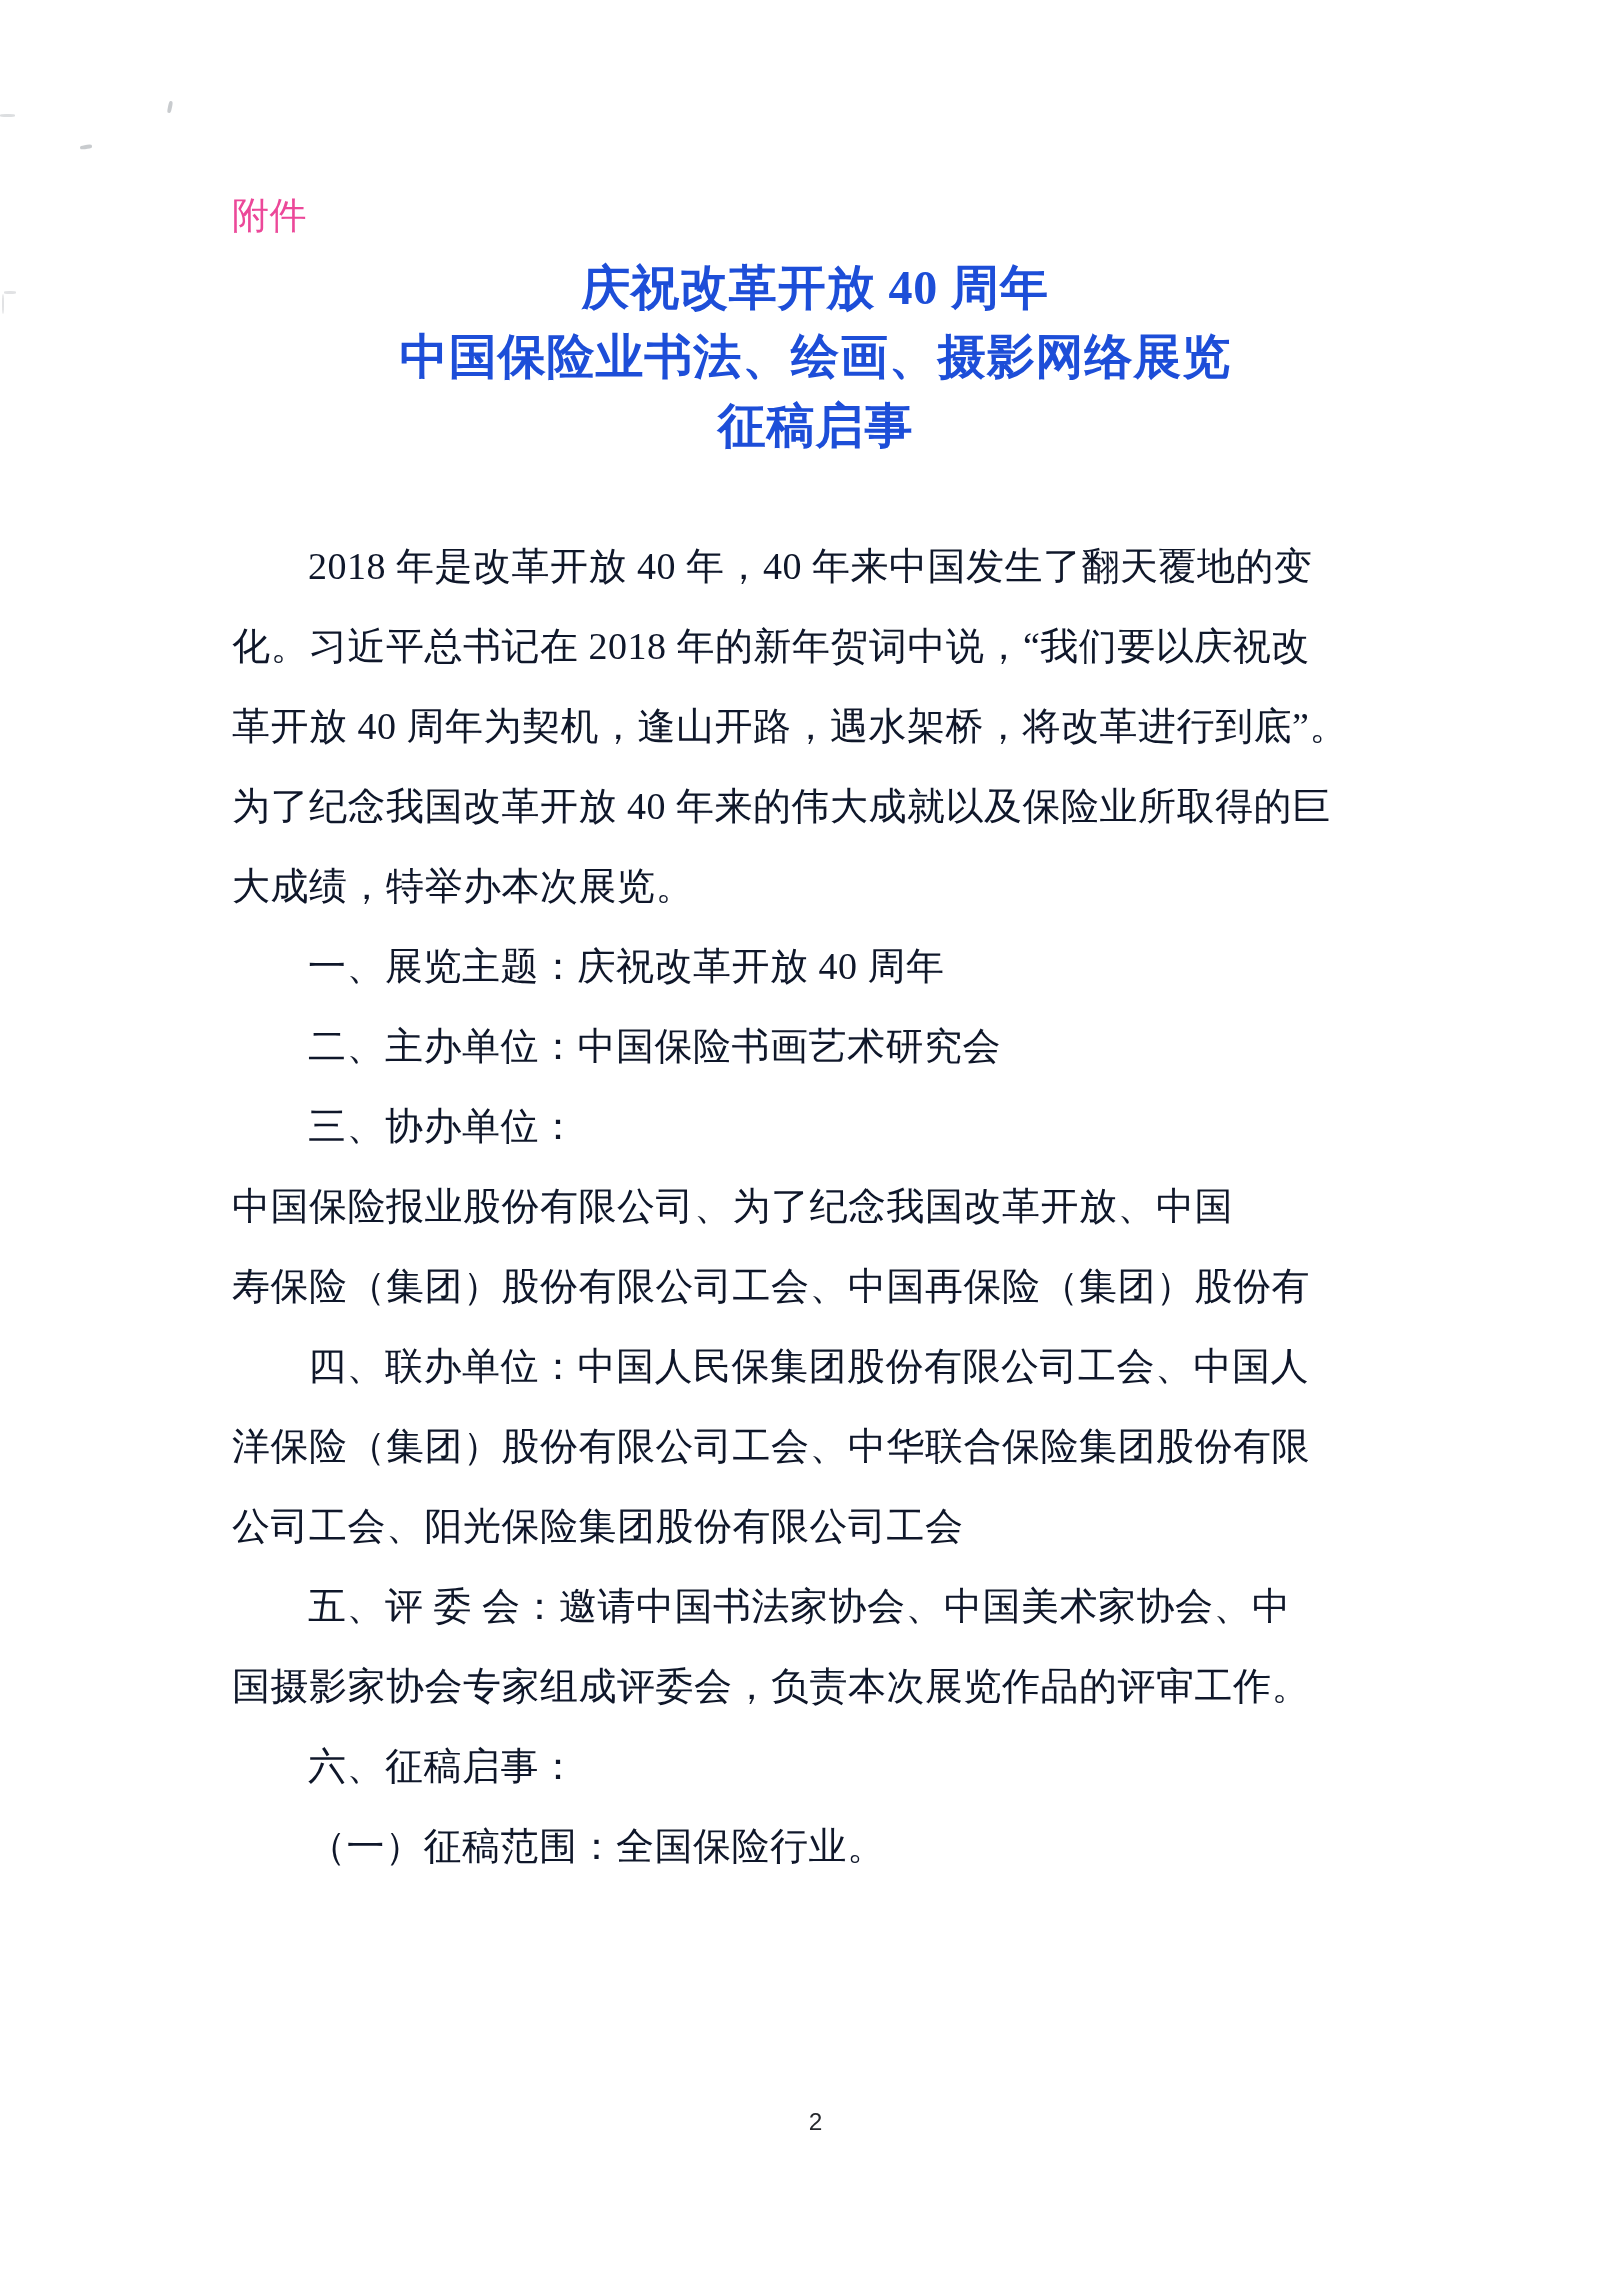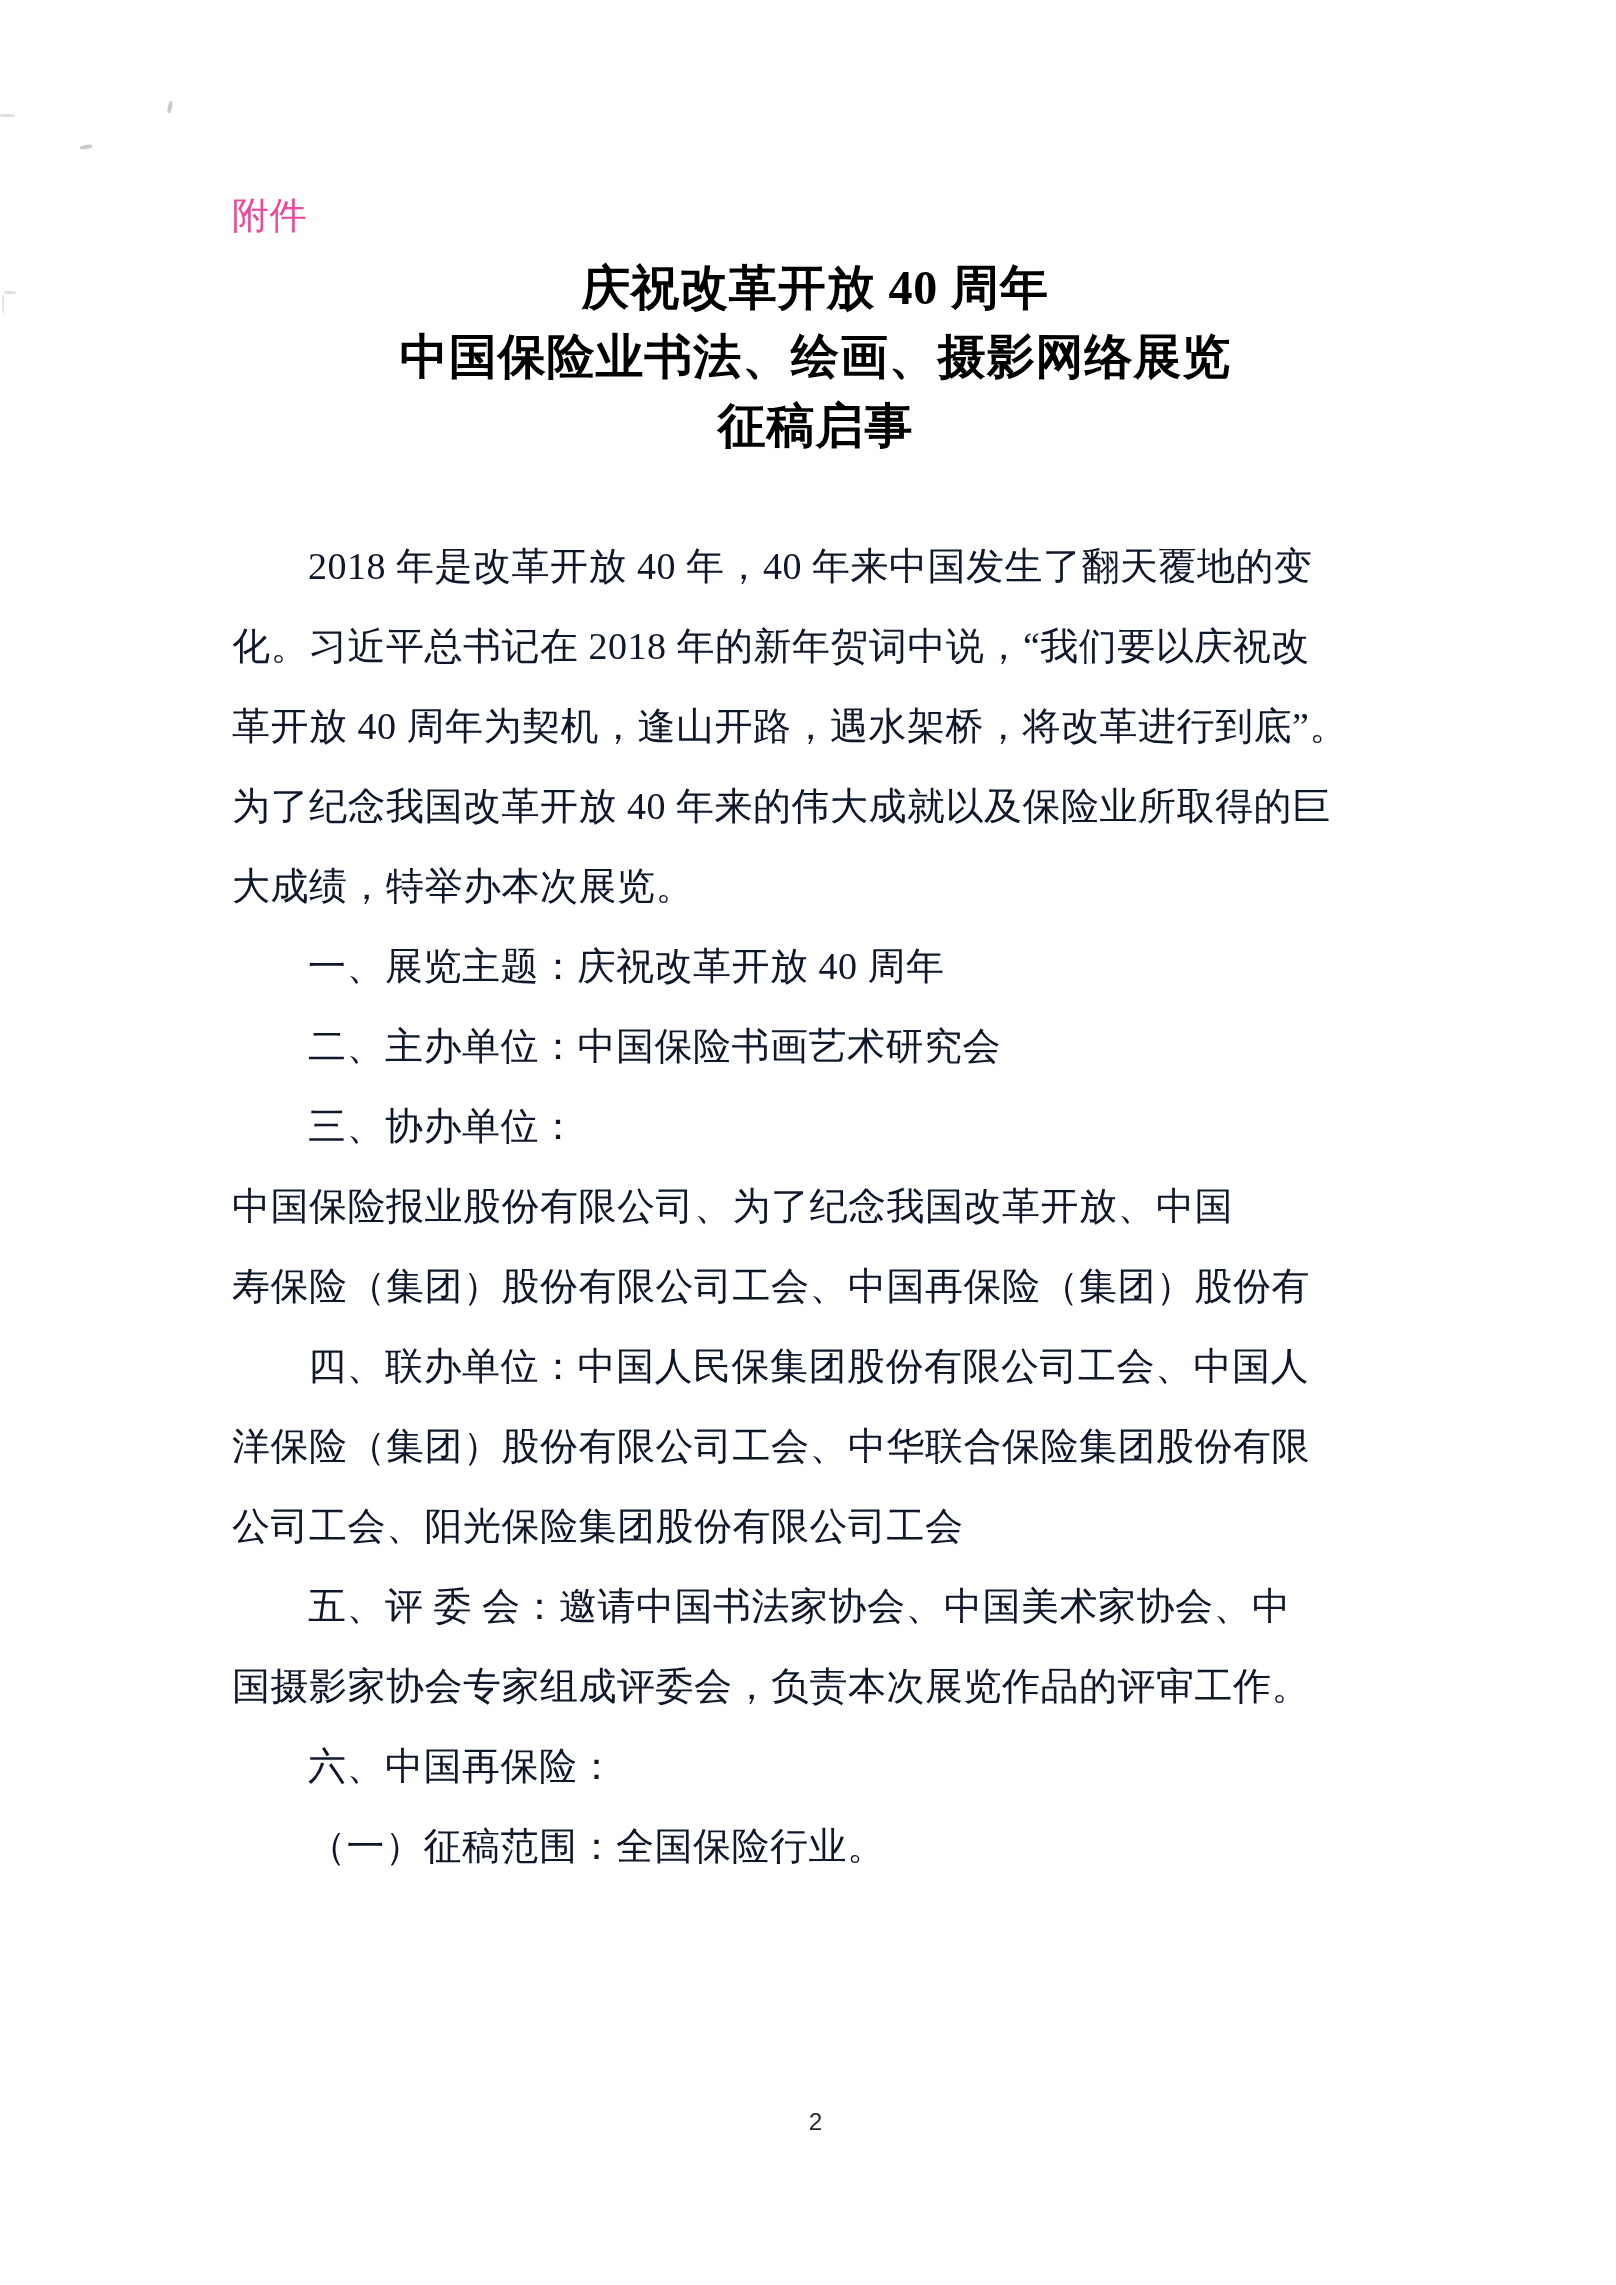--- a/index.html
+++ b/index.html
@@ -54,21 +54,21 @@
     left: 0;
     top: 253px;
     width: 1167px;
     text-align: center;
   }
   .title-line {
     font-family: "Liberation Serif", "DejaVu Serif", serif;
     font-weight: bold;
     font-size: 48px;
     line-height: 69px;
-    color: #000000;
+    color: #1d4ed8;
     letter-spacing: 0.9px;
     white-space: nowrap;
   }
 
   .body-block {
     position: absolute;
     left: 0;
     top: 526px;
     width: 1171px;
   }
@@ -123,21 +123,21 @@
         <div class="ln indent">一、展览主题：庆祝改革开放 40 周年</div>
         <div class="ln indent">二、主办单位：中国保险书画艺术研究会</div>
         <div class="ln indent">三、协办单位：</div>
         <div class="ln">中国保险报业股份有限公司、为了纪念我国改革开放、中国</div>
         <div class="ln">寿保险（集团）股份有限公司工会、中国再保险（集团）股份有</div>
         <div class="ln indent">四、联办单位：中国人民保集团股份有限公司工会、中国人</div>
         <div class="ln">洋保险（集团）股份有限公司工会、中华联合保险集团股份有限</div>
         <div class="ln">公司工会、阳光保险集团股份有限公司工会</div>
         <div class="ln indent">五、评 委 会：邀请中国书法家协会、中国美术家协会、中</div>
         <div class="ln">国摄影家协会专家组成评委会，负责本次展览作品的评审工作。</div>
-        <div class="ln indent">六、中国再保险：</div>
+        <div class="ln indent">六、征稿启事：</div>
         <div class="ln indent">（一）征稿范围：全国保险行业。</div>
       </div>
 
     <div class="page-number">2</div>
 
   </div>
 </div>
 
 
 </body></html>

